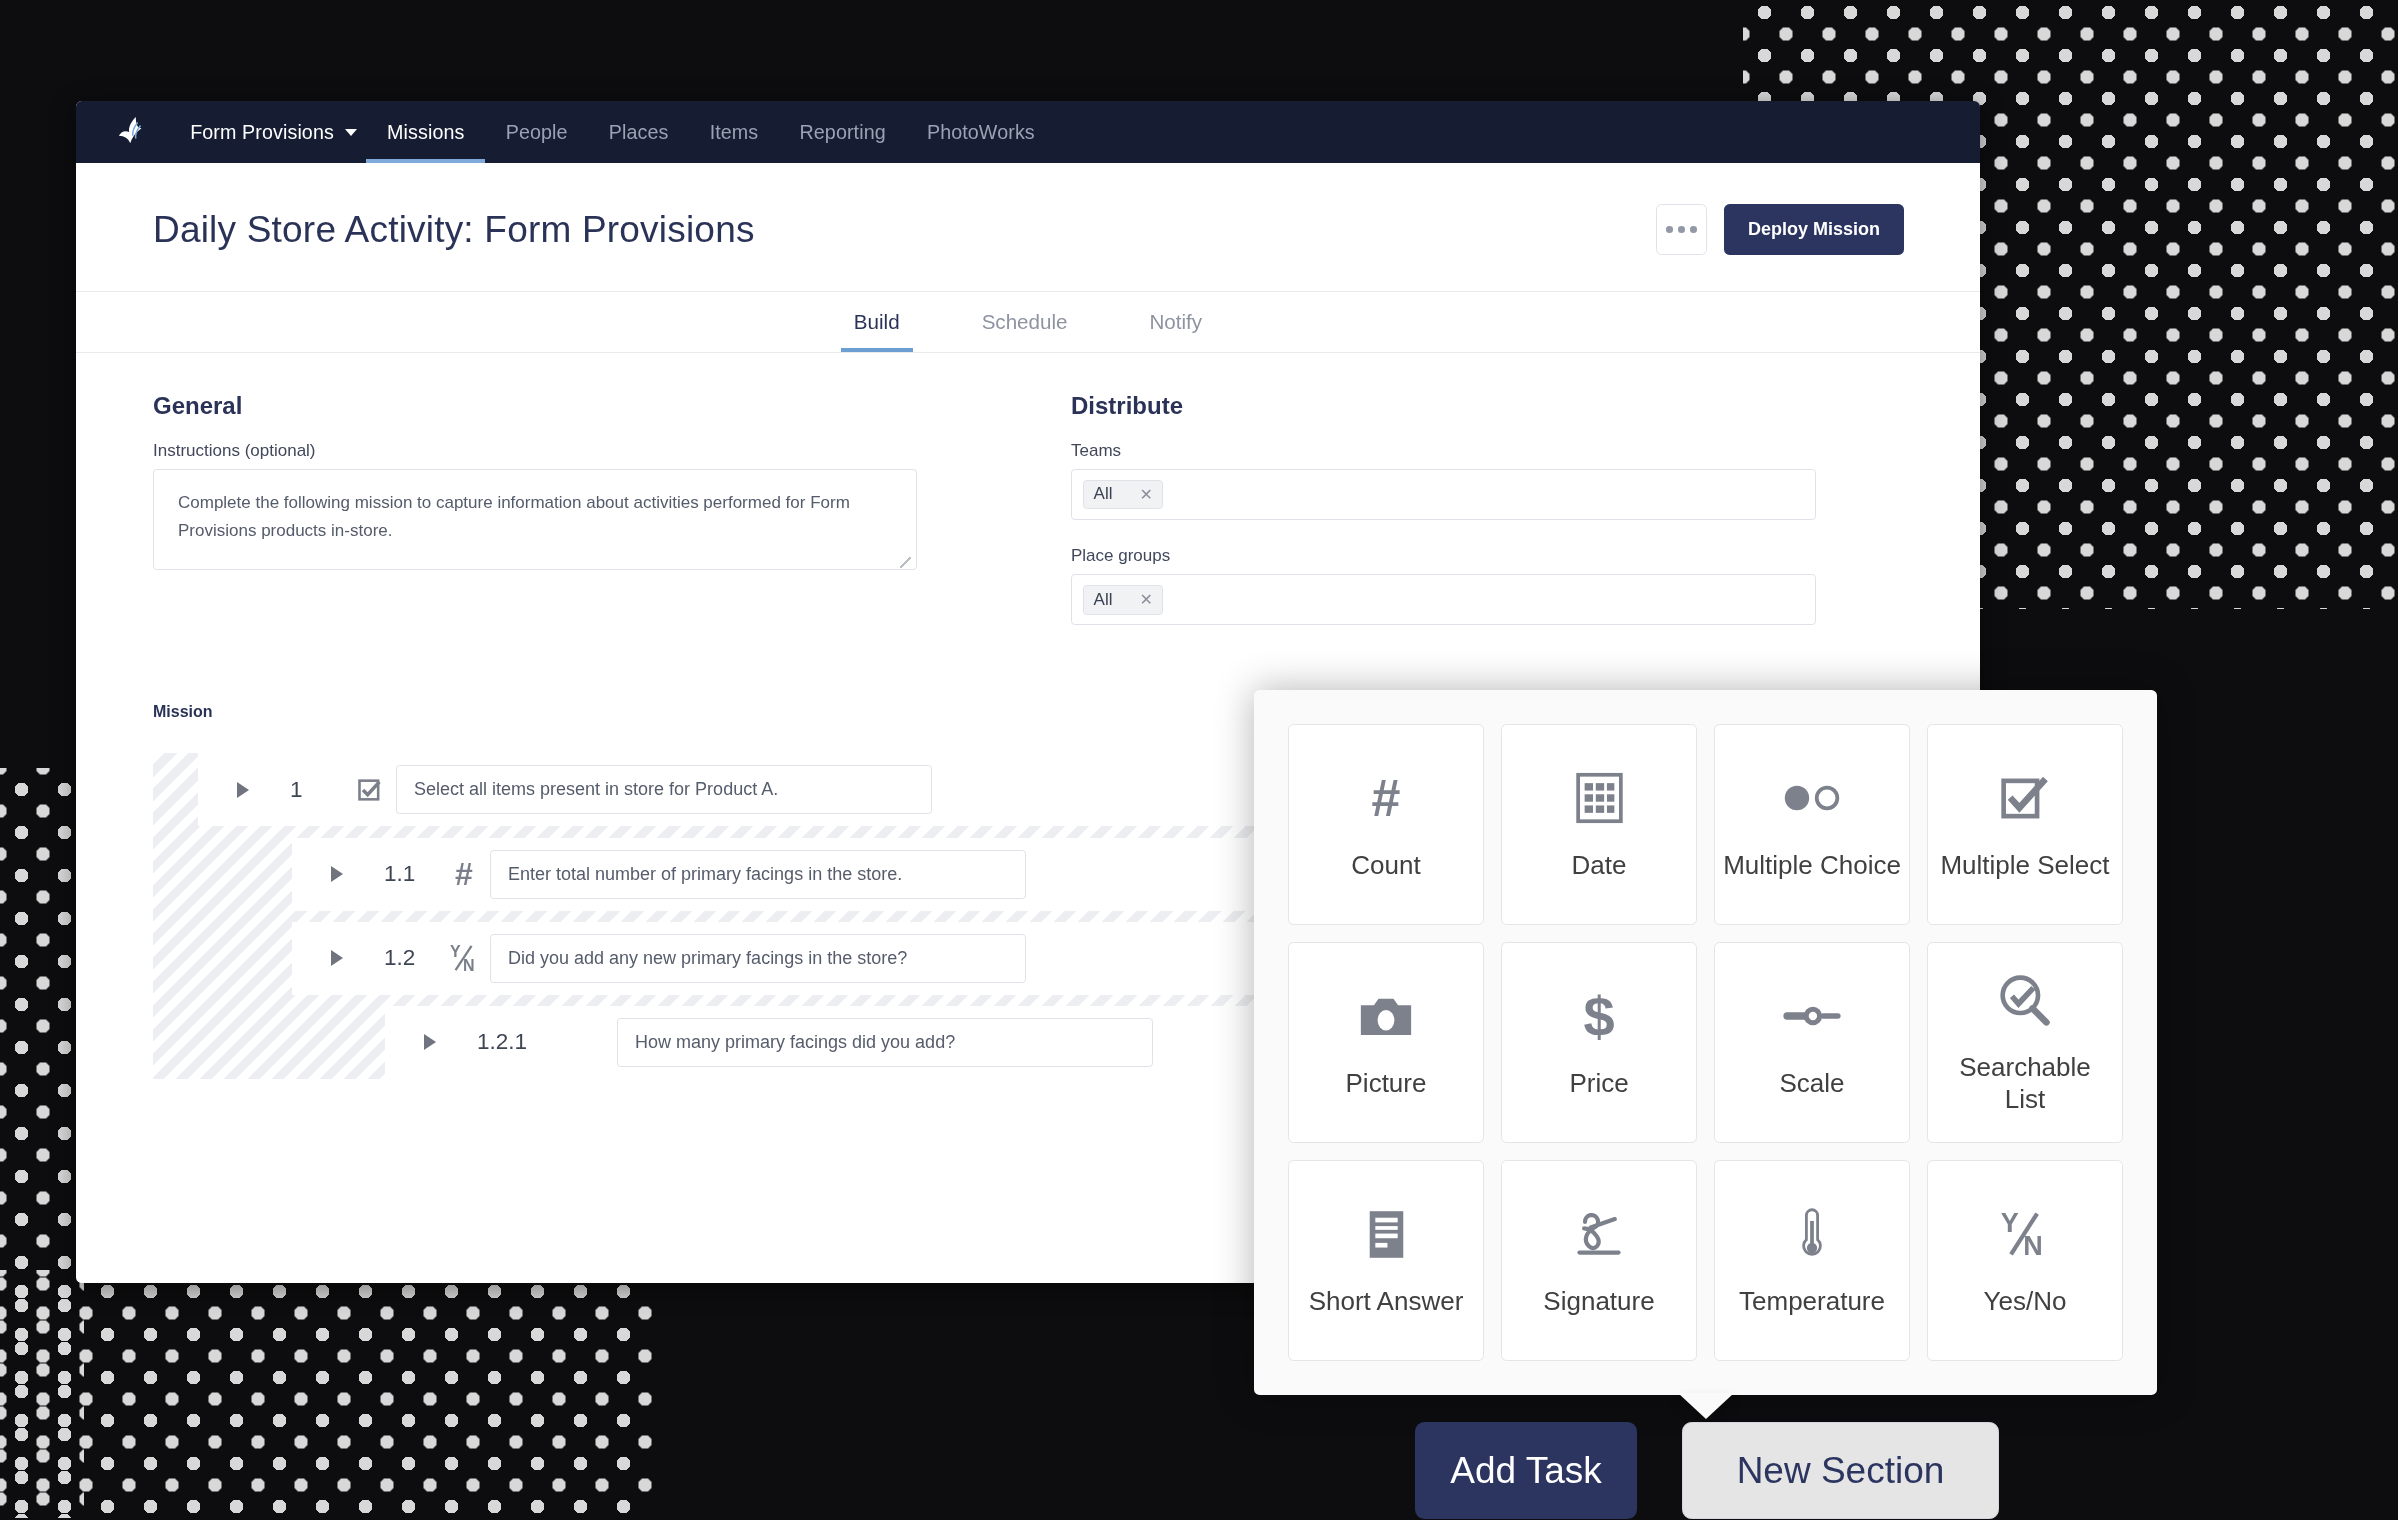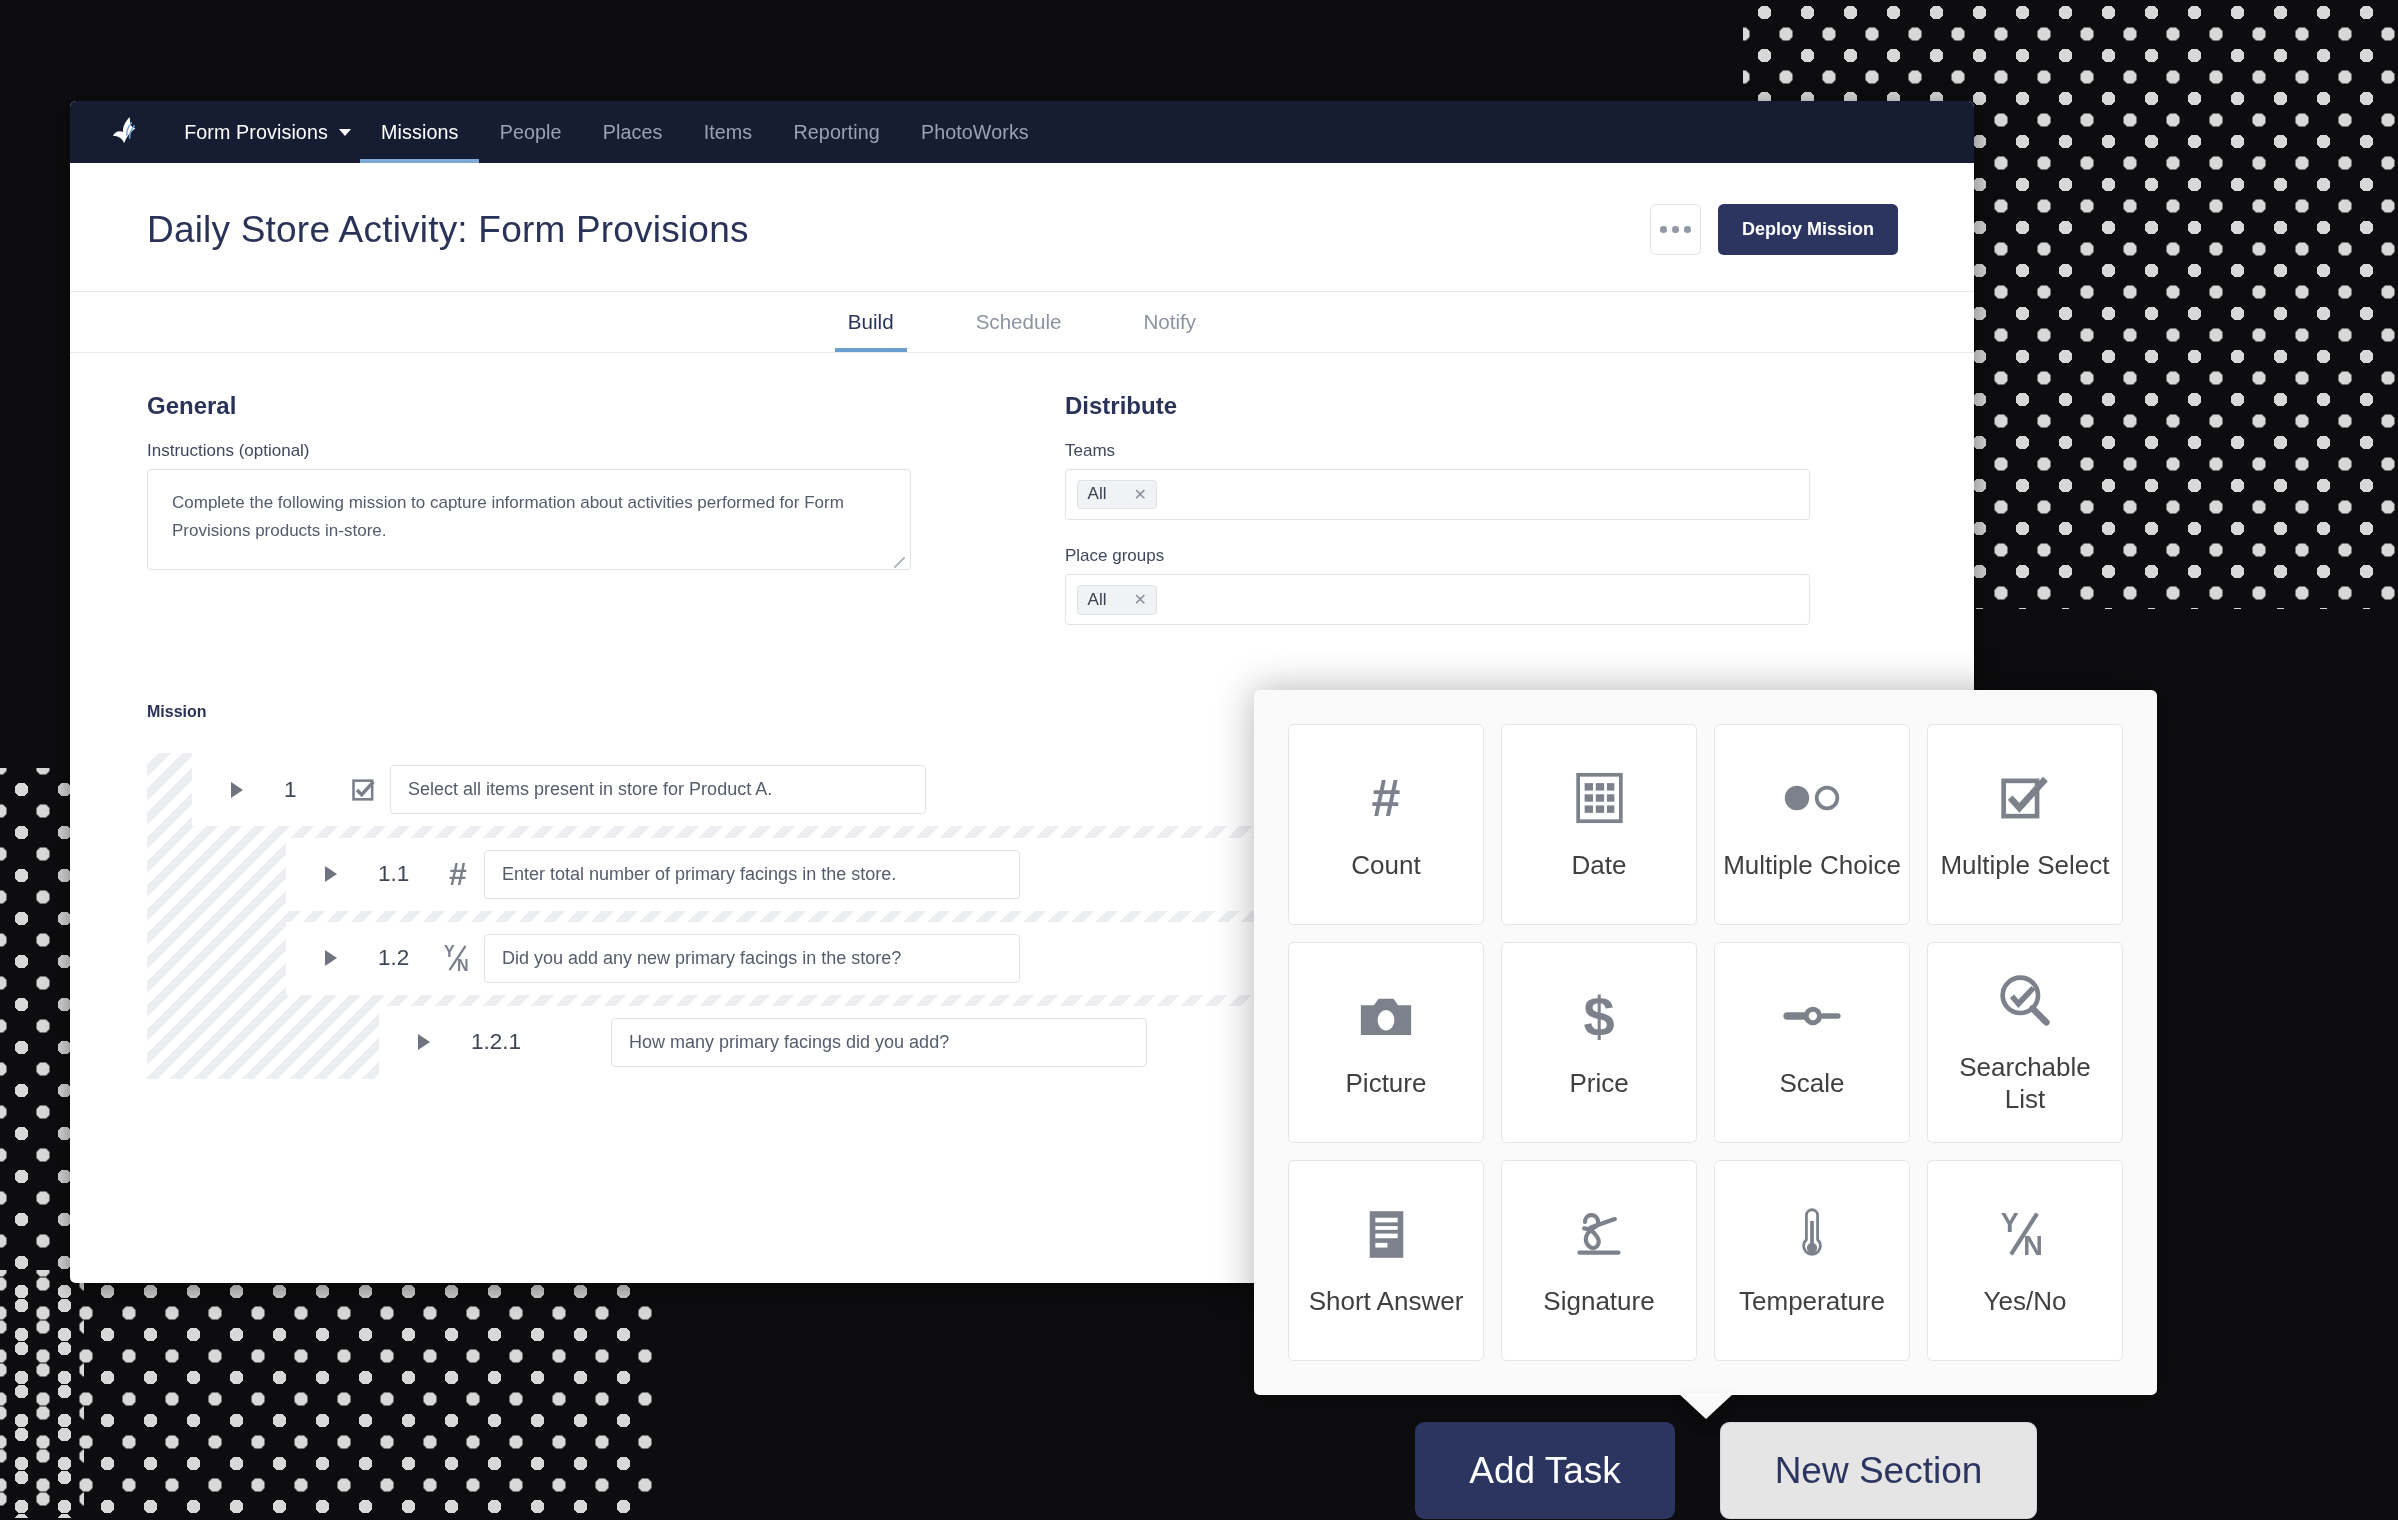--- a/index.html
+++ b/index.html
@@ -20,21 +20,21 @@
     background-size: 43px 43px;
     background-position: 0 0, 21.5px 21.5px;
     pointer-events: none;
   }
   #dots-top-right { top: -9.4px; right: 0; width: 656px; height: 618px; }
   #dots-bottom-left { left: 0; top: 768px; width: 84px; height: 750px; }
   #dots-bottom-left-2 { left: 0; top: 1270px; width: 656px; height: 253px; }
 
   
   #app-window {
-    position: absolute; left: 70px; top: 101px;
+    position: absolute; left: 76px; top: 101px;
     width: 1904px; height: 1182px;
     background: #ffffff;
     border-radius: 5.6px;
     overflow: hidden;
     box-shadow: 0 5.6px 26px rgba(0,0,0,.45);
   }
 
   
   #navbar {
     height: 62px; background: #161d33;
@@ -152,21 +152,21 @@
     position:absolute; left: 50%; bottom: -24px; transform: translateX(-50%);
     width: 0; height: 0; border-left: 28px solid transparent; border-right: 28px solid transparent;
     border-top: 26px solid #fafafa;
     filter: drop-shadow(0 7.5px 5.6px rgba(0,0,0,.22));
   }
 
   
   #bottom-buttons { position:absolute; left: 1415px; top: 1422px; display:flex; gap: 45px; }
   #add-task-button {
     background:#2b3560; color:#ffffff; font-size:37px; border:none; border-radius: 9.4px;
-    width: 260px; height: 97px; cursor:pointer; font-family:"Liberation Sans", sans-serif;
+    width: 222px; height: 97px; cursor:pointer; font-family:"Liberation Sans", sans-serif;
   }
   #new-section-button {
     background:#e5e5e5; color:#2b3560; font-size:37px; border:0.9px solid #d3d6dd; border-radius: 9.4px;
     width: 317px; height: 97px; cursor:pointer; font-family:"Liberation Sans", sans-serif;
   }
 </style>
 </head>
 <body>
 
 <div id="stage">

